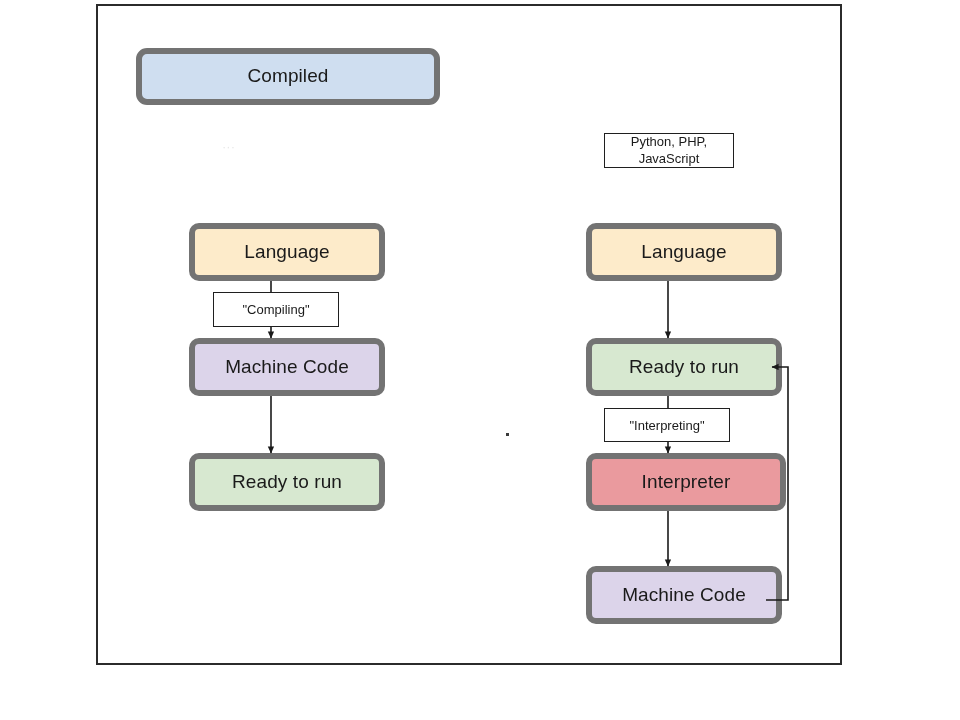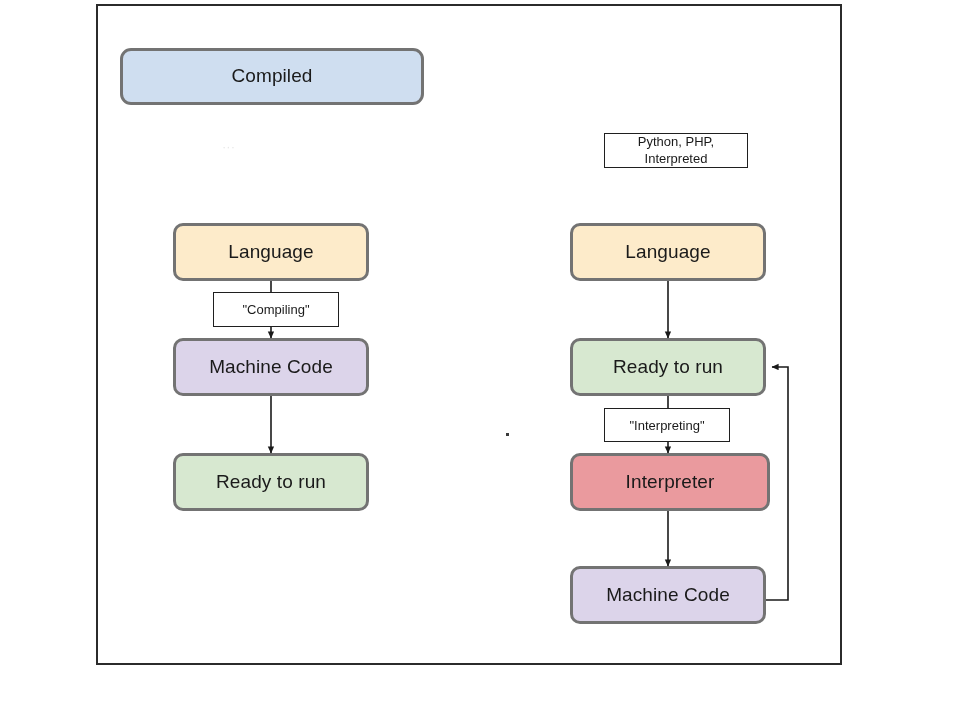--- a/index.html
+++ b/index.html
@@ -27,30 +27,31 @@
     top: 4px;
     width: 746px;
     height: 661px;
     background: #ffffff;
     border: 2px solid #2b2b2b;
     box-sizing: border-box;
   }
   .node {
     position: absolute;
     box-sizing: border-box;
-    border: 3px solid #737373;
+    border: 6px solid #737373;
     border-radius: 10px;
     display: flex;
     align-items: center;
     justify-content: center;
     text-align: center;
     font-size: 19px;
     line-height: 1.2;
     color: #1a1a1a;
     letter-spacing: 0.1px;
+    margin-left: 16px;
   }
   .node.header {
     font-size: 19px;
     border-radius: 11px;
   }
   .labelbox {
     position: absolute;
     box-sizing: border-box;
     background: #ffffff;
     border: 1px solid #1f1f1f;
@@ -134,23 +135,23 @@
 
   <div class="node" style="left:173px; top:223px; width:196px; height:58px; background:#fdebca;">Language</div>
 
   <div class="edgelabel" style="left:213px; top:292px; width:126px; height:35px;">"Compiling"</div>
 
   <div class="node" style="left:173px; top:338px; width:196px; height:58px; background:#dcd4ea;">Machine Code</div>
 
   <div class="node" style="left:173px; top:453px; width:196px; height:58px; background:#d7e8d0;">Ready to run</div>
 
 
-  <div class="labelbox" style="left:604px; top:133px; width:144px; height:35px; flex-direction:column;">
+  <div class="labelbox" style="left:604px; top:133px; width:130px; height:35px; flex-direction:column;">
     <span>Python, PHP,</span>
-    <span>Interpreted</span>
+    <span>JavaScript</span>
   </div>
 
   <div class="node" style="left:570px; top:223px; width:196px; height:58px; background:#fdebca;">Language</div>
 
   <div class="node" style="left:570px; top:338px; width:196px; height:58px; background:#d7e8d0;">Ready to run</div>
 
   <div class="edgelabel" style="left:604px; top:408px; width:126px; height:34px;">"Interpreting"</div>
 
   <div class="node" style="left:570px; top:453px; width:200px; height:58px; background:#ea9a9e;">Interpreter</div>
 

